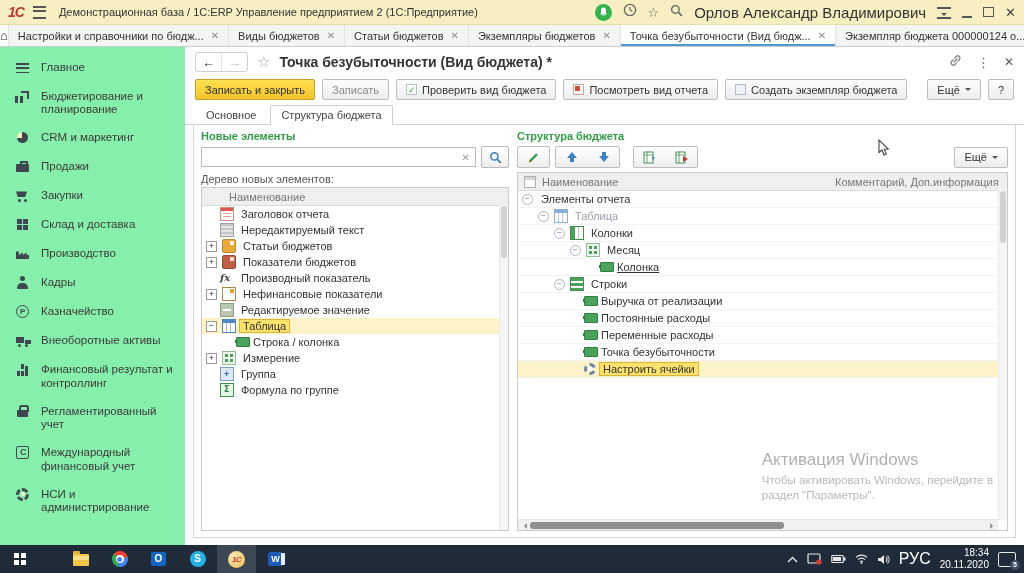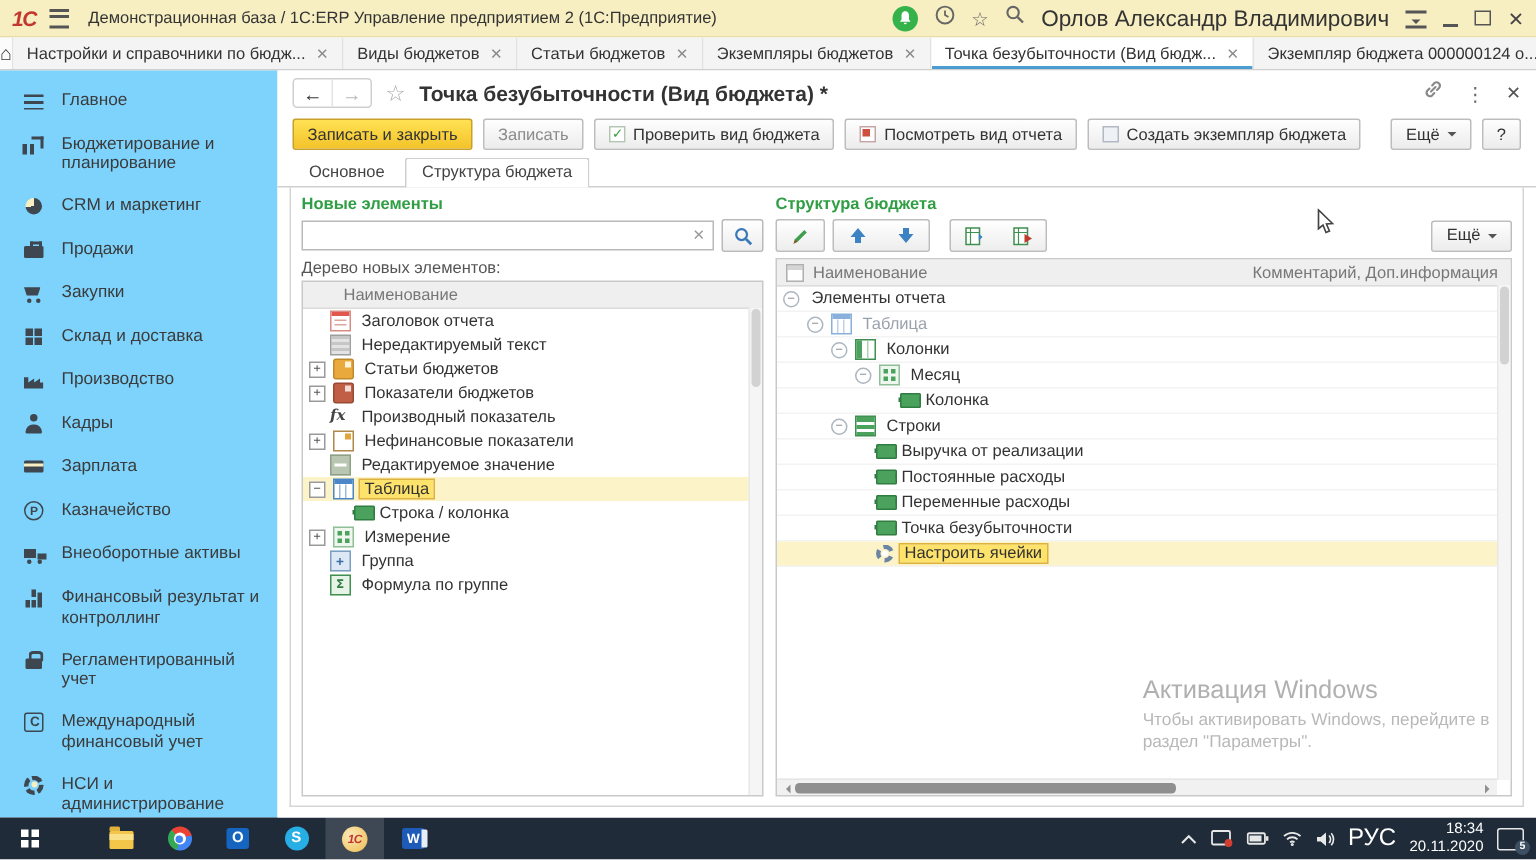--- a/index.html
+++ b/index.html
@@ -24,21 +24,21 @@
 
   
   .tabbar{height:21px;background:#fbfbfb;border-bottom:1px solid #cfcfcf;display:flex;align-items:stretch;flex:none;white-space:nowrap;overflow:hidden}
   .home-tab{width:26px;display:flex;align-items:center;justify-content:center;border-right:1px solid #e2e2e2;font-size:13px;color:#333}
   .tab{display:flex;align-items:center;gap:7px;padding:0 9px;border-right:1px solid #e2e2e2;font-size:11px;color:#333;background:#f4f4f4}
   .tab.active{background:#fff;box-shadow:inset 0 -2px 0 #4b9cd3}
   .tab .tab-close{color:#8a8a8a;font-size:10px}
 
   
   .workarea{flex:1;display:flex;min-height:0}
-  .sidebar{width:185px;flex:none;background:#7dd3fc;padding:6px 0 0;overflow:hidden}
+  .sidebar{width:185px;flex:none;background:#86efac;padding:6px 0 0;overflow:hidden}
   .side-item{display:flex;gap:11px;padding:7px 6px 7px 15px;font-size:11.5px;color:#3b3b3b;line-height:1.15;align-items:flex-start;cursor:default}
   .side-label{padding-top:1px}
 
   
   .si{width:15px;height:15px;flex:none;position:relative}
   .si::before,.si::after{content:"";position:absolute}
   .si-menu::before{left:1px;right:1px;top:3px;height:10px;background:repeating-linear-gradient(#3e4750 0 2px,transparent 2px 4.5px)}
   .si-planning::before{left:0;bottom:1px;width:9px;height:7px;background:linear-gradient(90deg,#3e4750 0 3px,transparent 3px 5px,#3e4750 5px 8px,transparent 8px)}
   .si-planning::after{right:1px;top:2px;width:6px;height:6px;border-top:2px solid #3e4750;border-right:2px solid #3e4750}
   .si-crm::before{width:11px;height:11px;border-radius:50%;top:2px;left:2px;background:conic-gradient(#3e4750 0 265deg,#f7efc2 265deg 360deg)}
@@ -305,24 +305,20 @@
           <span class="si si-warehouse"></span>
           <span class="side-label">Склад и доставка</span>
         </div>
         <div class="side-item">
           <span class="si si-production"></span>
           <span class="side-label">Производство</span>
         </div>
         <div class="side-item">
           <span class="si si-hr"></span>
           <span class="side-label">Кадры</span>
-        </div>
-        <div class="side-item">
-          <span class="si si-salary"></span>
-          <span class="side-label">Зарплата</span>
         </div>
         <div class="side-item">
           <span class="si si-treasury"></span>
           <span class="side-label">Казначейство</span>
         </div>
         <div class="side-item">
           <span class="si si-assets"></span>
           <span class="side-label">Внеоборотные активы</span>
         </div>
         <div class="side-item">
@@ -548,21 +544,21 @@
                 <div class="trow lined" style="padding-left: 36px;">
                   <span class="exp circle">−</span>
                   <span class="ti ico-gap ti-columns"></span>
                   <span class="lbl">Колонки</span>
                 </div>
                 <div class="trow lined" style="padding-left: 52px;">
                   <span class="exp circle">−</span>
                   <span class="ti ico-gap ti-dimension"></span>
                   <span class="lbl">Месяц</span>
                 </div>
-                <div class="trow lined" style="padding-left: 68px;">
+                <div class="trow lined" style="padding-left: 68px; text-decoration: underline;">
                   <span class="exp circle none"></span>
                   <span class="ti ico-gap ti-row-column"></span>
                   <span class="lbl">Колонка</span>
                 </div>
                 <div class="trow lined" style="padding-left: 36px;">
                   <span class="exp circle">−</span>
                   <span class="ti ico-gap ti-rows"></span>
                   <span class="lbl">Строки</span>
                 </div>
                 <div class="trow lined" style="padding-left: 52px;">

